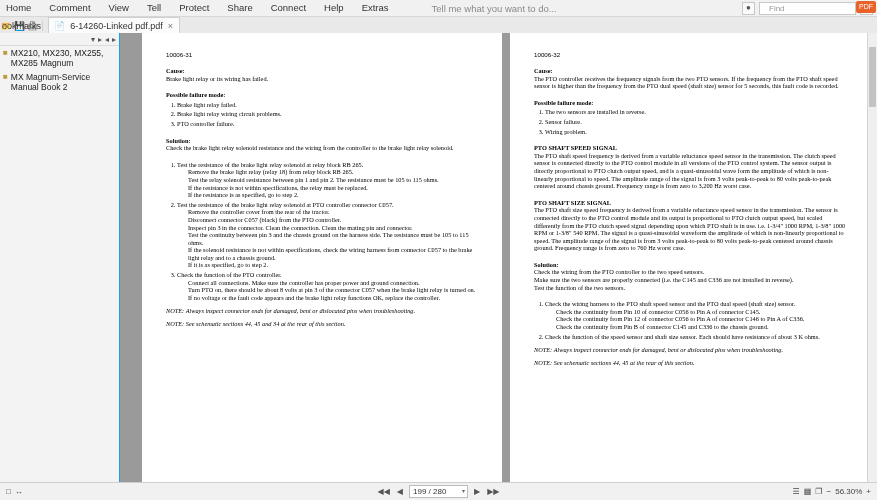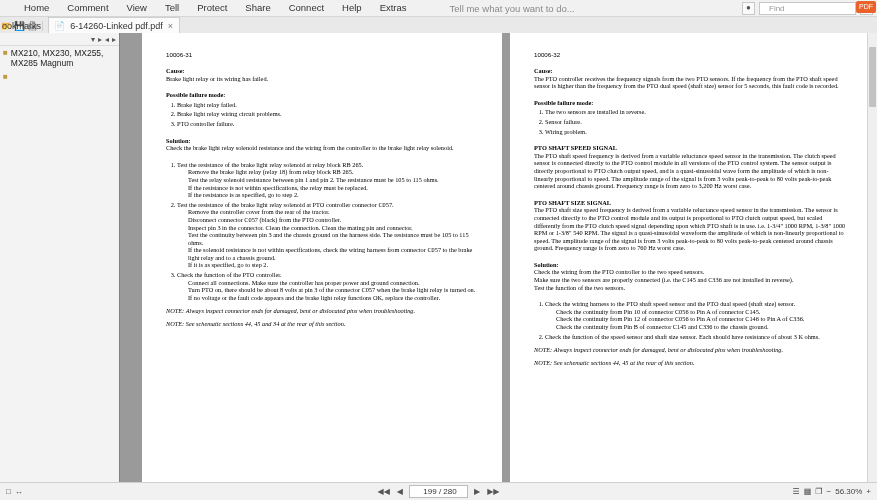--- a/index.html
+++ b/index.html
@@ -25,21 +25,21 @@
     align-items: center;
     position: relative;
     font-size: 9.5px;
     color: #333;
   }
   .ribbon .menu-item {
     padding: 0 9px;
     line-height: 16px;
     white-space: nowrap;
   }
-  .ribbon .menu-item.first { padding-left: 24px; }
+  .ribbon .menu-item.first { padding-left: 6px; }
   .tellme {
     margin-left: 34px;
     color: #8a8a8a;
     font-size: 9.5px;
   }
   .ribbon-right {
     position: absolute;
     right: 4px;
     top: 0;
     display: flex;
@@ -224,21 +224,20 @@
     width: 54px;
     height: 11px;
     border: 1px solid #bdbdbd;
     background: #fff;
     font-size: 8px;
     line-height: 11px;
     padding-left: 3px;
     display: flex;
     align-items: center;
     justify-content: space-between;
-    flex-direction: column;
   }
   .pagebox .caret { font-size: 6px; color: #666; padding-right: 2px; }
   .sb-right {
     position: absolute;
     right: 6px;
     display: flex;
     align-items: center;
     gap: 4px;
     font-size: 8px;
     color: #444;
@@ -311,20 +310,21 @@
       <span>▸</span>
       <span>◂</span>
       <span>▸</span>
     </div>
     <div class="sb-item">
       <span class="bk">■</span>
       <span>MX210, MX230, MX255, MX285 Magnum</span>
     </div>
     <div class="sb-item">
       <span class="bk">■</span>
+      <span>MX Magnum-Service Manual Book 2</span>
     </div>
   </div>
 
   <div class="docarea">
     <div class="pages">
 
       <div class="page">
         <div class="page-inner">
           <div class="pg-num">10006-31</div>
 

